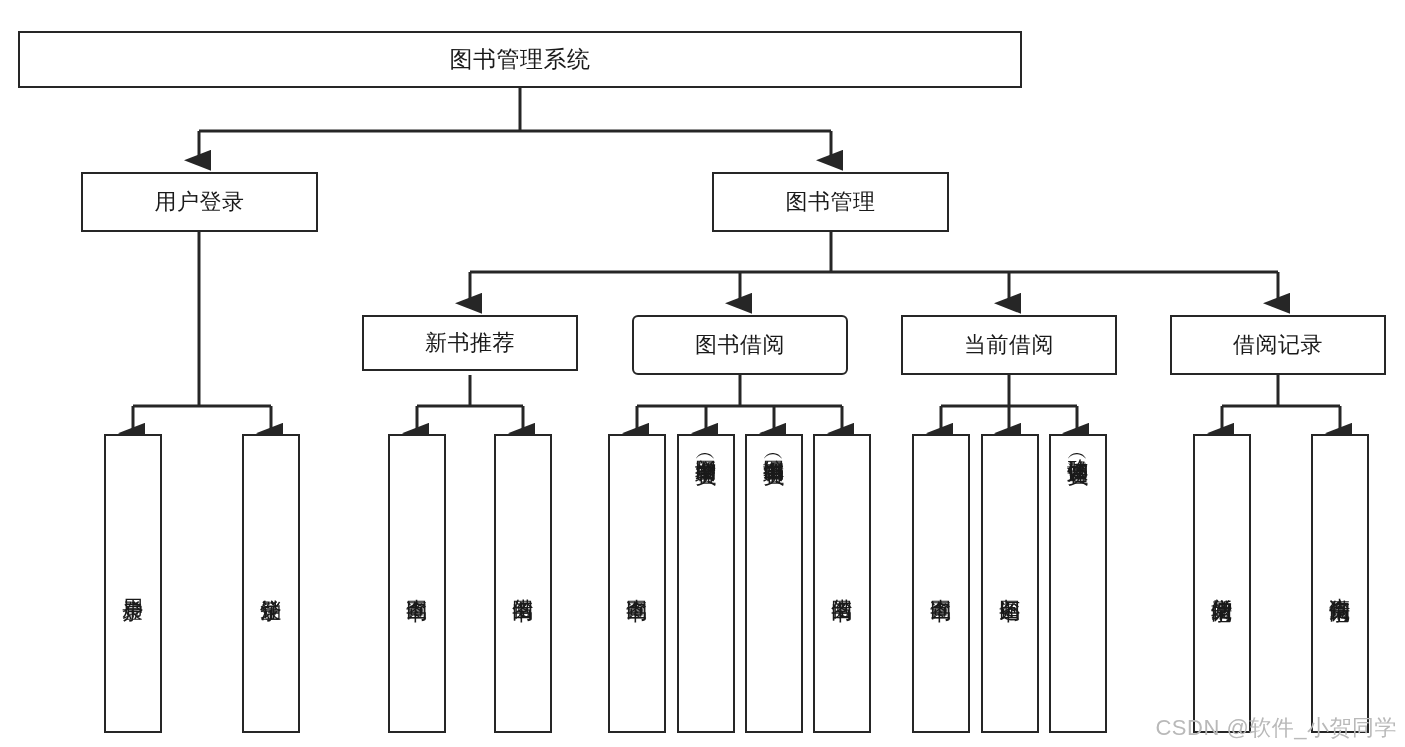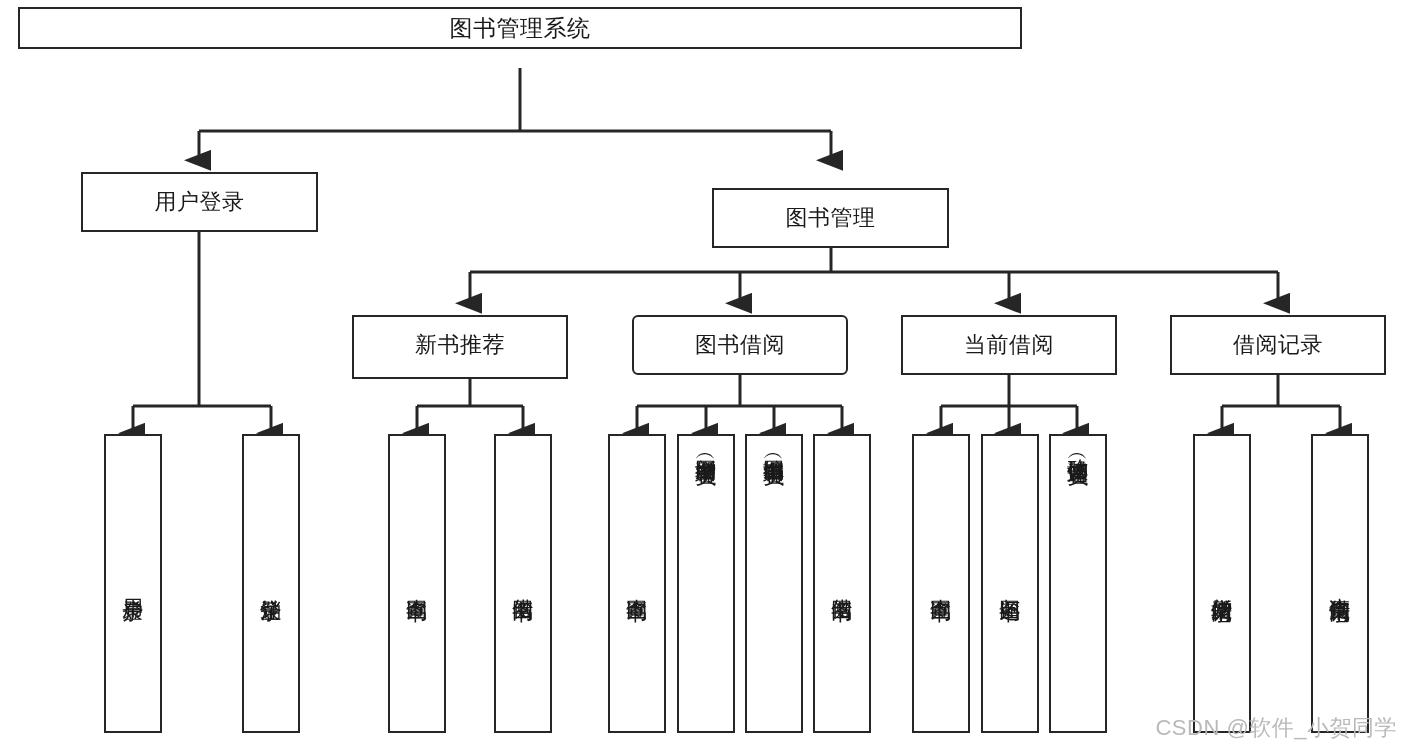--- a/index.html
+++ b/index.html
@@ -120,32 +120,32 @@
       <path d="M1009,406 L1009,433" marker-end="url(#arrow)"></path>
       <path d="M1077,406 L1077,433" marker-end="url(#arrow)"></path>
 
       <path d="M1278,375 L1278,406"></path>
       <path d="M1222,406 L1340,406"></path>
       <path d="M1222,406 L1222,433" marker-end="url(#arrow)"></path>
       <path d="M1340,406 L1340,433" marker-end="url(#arrow)"></path>
     </g>
   </svg>
 
-  <div class="node node-h node-root" style="left:18px; top:7px; width:1004px; height:42px;justify-content:center;">
+  <div class="node node-h node-root" style="left:18px; top:31px; width:1004px; height:57px;justify-content:center;">
     <span class="node-label">图书管理系统</span>
   </div>
 
   <div class="node node-h" style="left:81px; top:172px; width:237px; height:60px;">
     <span class="node-label">用户登录</span>
   </div>
-  <div class="node node-h" style="left:712px; top:172px; width:237px; height:60px;margin-top:16px;">
+  <div class="node node-h" style="left:712px; top:172px; width:237px; height:60px;">
     <span class="node-label">图书管理</span>
   </div>
 
-  <div class="node node-h" style="left:352px; top:315px; width:216px; height:64px;font-family:Liberation Mono, monospace;">
+  <div class="node node-h" style="left:362px; top:315px; width:216px; height:56px;">
     <span class="node-label">新书推荐</span>
   </div>
   <div class="node node-h" style="left:632px; top:315px; width:216px; height:60px;border-radius:6px;">
     <span class="node-label">图书借阅</span>
   </div>
   <div class="node node-h" style="left:901px; top:315px; width:216px; height:60px;">
     <span class="node-label">当前借阅</span>
   </div>
   <div class="node node-h" style="left:1170px; top:315px; width:216px; height:60px;">
     <span class="node-label">借阅记录</span>

